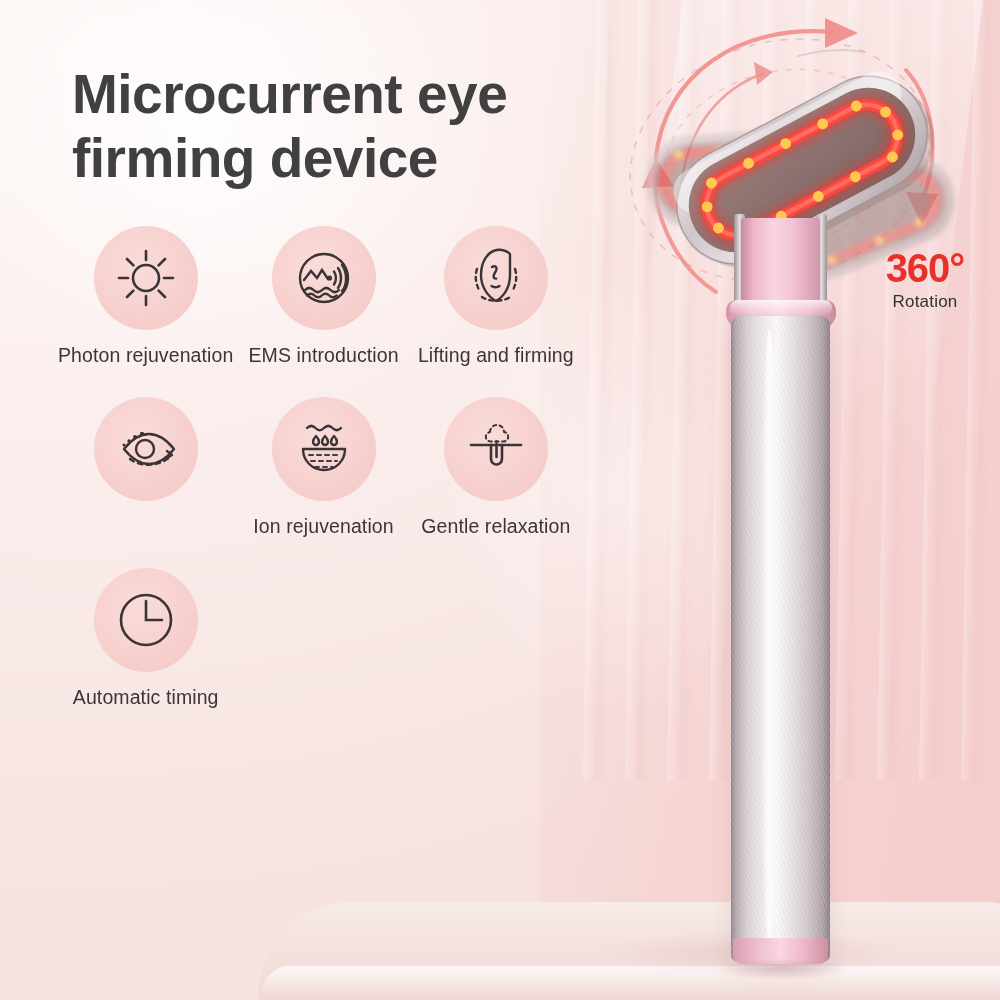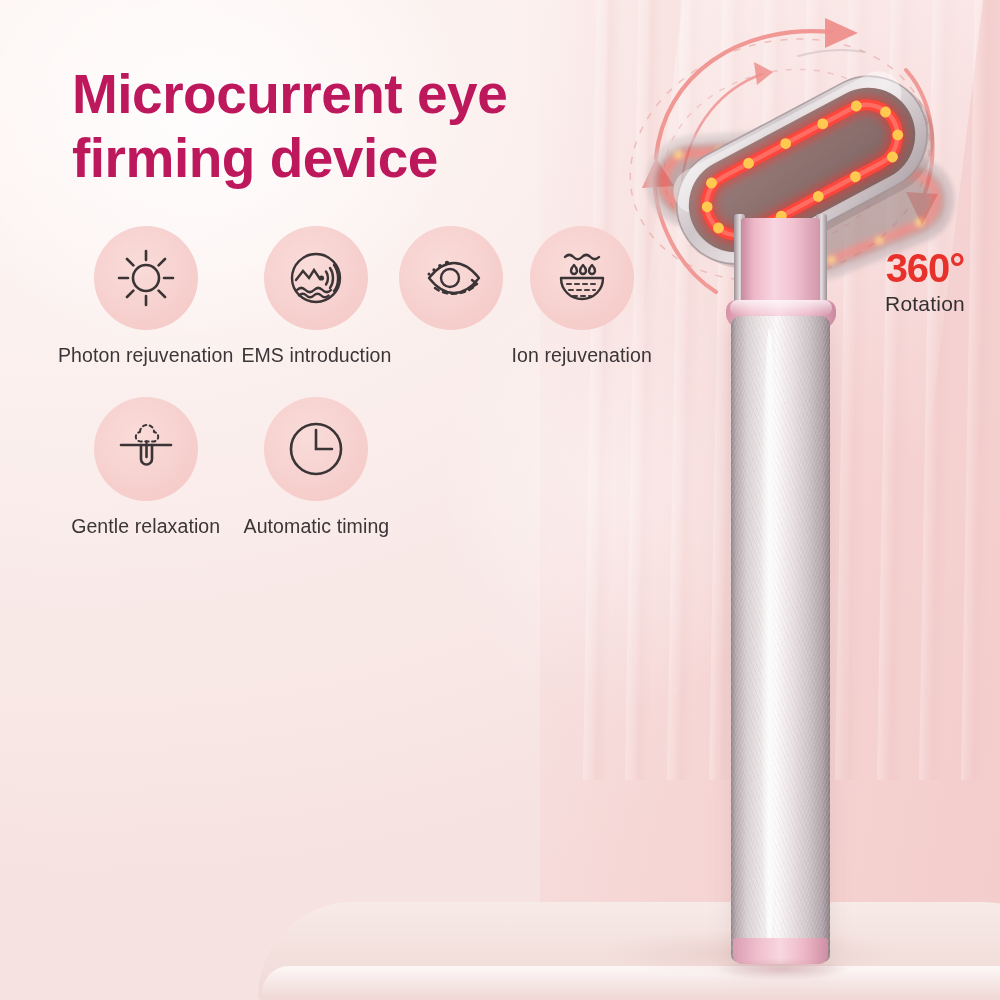--- a/index.html
+++ b/index.html
@@ -61,27 +61,27 @@
     background:radial-gradient(closest-side, rgba(214,168,166,.30), rgba(214,168,166,0));
   }
 
   
   #headline {
     position:absolute; left:72px; top:62px; z-index:6;
     width:600px;
   }
   #headline .line {
     font-size:55px; font-weight:bold; line-height:1.17;
-    color:#be185d; letter-spacing:-.5px; white-space:nowrap;
+    color:#404040; letter-spacing:-.5px; white-space:nowrap;
   }
 
   
   #features {
     position:absolute; left:58px; top:226px; width:520px; z-index:6;
-    display:grid; grid-template-columns:1fr 1fr 1fr 1fr;
+    display:grid; grid-template-columns:1fr 1fr 1fr;
     row-gap:30px; column-gap:8px;
   }
   .feature { display:flex; flex-direction:column; align-items:center; }
   .ico-wrap {
     width:104px; height:104px; border-radius:50%;
     background:radial-gradient(circle at 42% 38%, #f9dcd9 0%, #f6cfcd 62%, #f3c6c4 100%);
     display:flex; align-items:center; justify-content:center;
   }
   .ico-wrap svg { display:block; }
   .feature .cap {
@@ -152,21 +152,21 @@
     border-radius:3px;
     background:linear-gradient(90deg,#b3a8ac,#e4dcde,#9b9094);
   }
 
   
   .head-svg { position:absolute; left:-4px; top:28px; width:404px; height:330px; overflow:visible; }
 
   
   .rot-label { position:absolute; left:242px; top:248px; text-align:center; width:126px; }
   .rot-label .deg { font-size:40px; font-weight:bold; color:#e8312a; line-height:1; letter-spacing:-1px; }
-  .rot-label .sub { font-size:21px; color:#33302f; margin-top:4px; letter-spacing:.2px; }
+  .rot-label .sub { font-size:17px; color:#33302f; margin-top:4px; letter-spacing:.2px; }
 </style>
 </head>
 <body>
 
 <div id="backdrop">
   <div class="bg-base"></div>
   <div class="bg-rightwash"></div>
   <div class="bg-stripes"></div>
   <div class="bg-diag"></div>
   <div class="bg-glow-tl"></div>
@@ -206,20 +206,35 @@
           <path d="M46 22c4 5.6 4 14.4 0 20"></path>
           <path d="M50 19c5.4 7.2 5.4 19.8 0 26"></path>
           <path d="M13 44c3-3 5.5-3 8.5 0s5.5 3 8.5 0 5.5-3 8.5 0 5.5 3 8.5 0"></path>
           <path d="M15 49.5c2.6-2.6 4.8-2.6 7.4 0s4.8 2.6 7.4 0 4.8-2.6 7.4 0 4.8 2.6 7.4 0"></path>
         </svg>
       </span>
     </div>
     <div class="cap">EMS introduction</div>
   </div>
 
+  <div class="feature">
+    <div class="ico-wrap">
+      <span>
+        <svg width="62" height="66" viewBox="0 0 62 66" fill="none" stroke="#3a3436" stroke-width="2.4" stroke-linecap="round" stroke-linejoin="round">
+          <path d="M45 9c-5-5-14-6-20-1S16 22 16 30c0 11 6 21 15 26 9-5 14-15 14-26V9z"></path>
+          <path d="M27 22c2.4-1.6 4.6-.6 4.6 1.8 0 2.6-3 4.4-3 7.4 0 1.6 1 2.4 2.6 2.4"></path>
+          <path d="M26.5 41c2 1.6 6 1.6 8 0"></path>
+          <path d="M12 24c-2 6-1.6 13.6 1.6 20" stroke-dasharray="4 4"></path>
+          <path d="M50 24c2 6 1.6 13.6-1.6 20" stroke-dasharray="4 4"></path>
+          <path d="M17 52c7 5 21 5 28 0" stroke-dasharray="4 4"></path>
+        </svg>
+      </span>
+    </div>
+    <div class="cap">Lifting and firming</div>
+  </div>
 
   <div class="feature">
     <div class="ico-wrap">
       <span>
         <svg width="68" height="56" viewBox="0 0 68 56" fill="none" stroke="#3a3436" stroke-width="2.4" stroke-linecap="round" stroke-linejoin="round">
           <path d="M12 28c8-10 17-15 25-15s17 5 25 15c-8 10-17 15-25 15s-17-5-25-15z"></path>
           <circle cx="33" cy="28" r="9"></circle>
           <circle cx="30" cy="13" r="2.2" fill="#3a3436" stroke="none"></circle>
           <circle cx="23" cy="16" r="1.9" fill="#3a3436" stroke="none"></circle>
           <circle cx="17" cy="20" r="1.7" fill="#3a3436" stroke="none"></circle>

